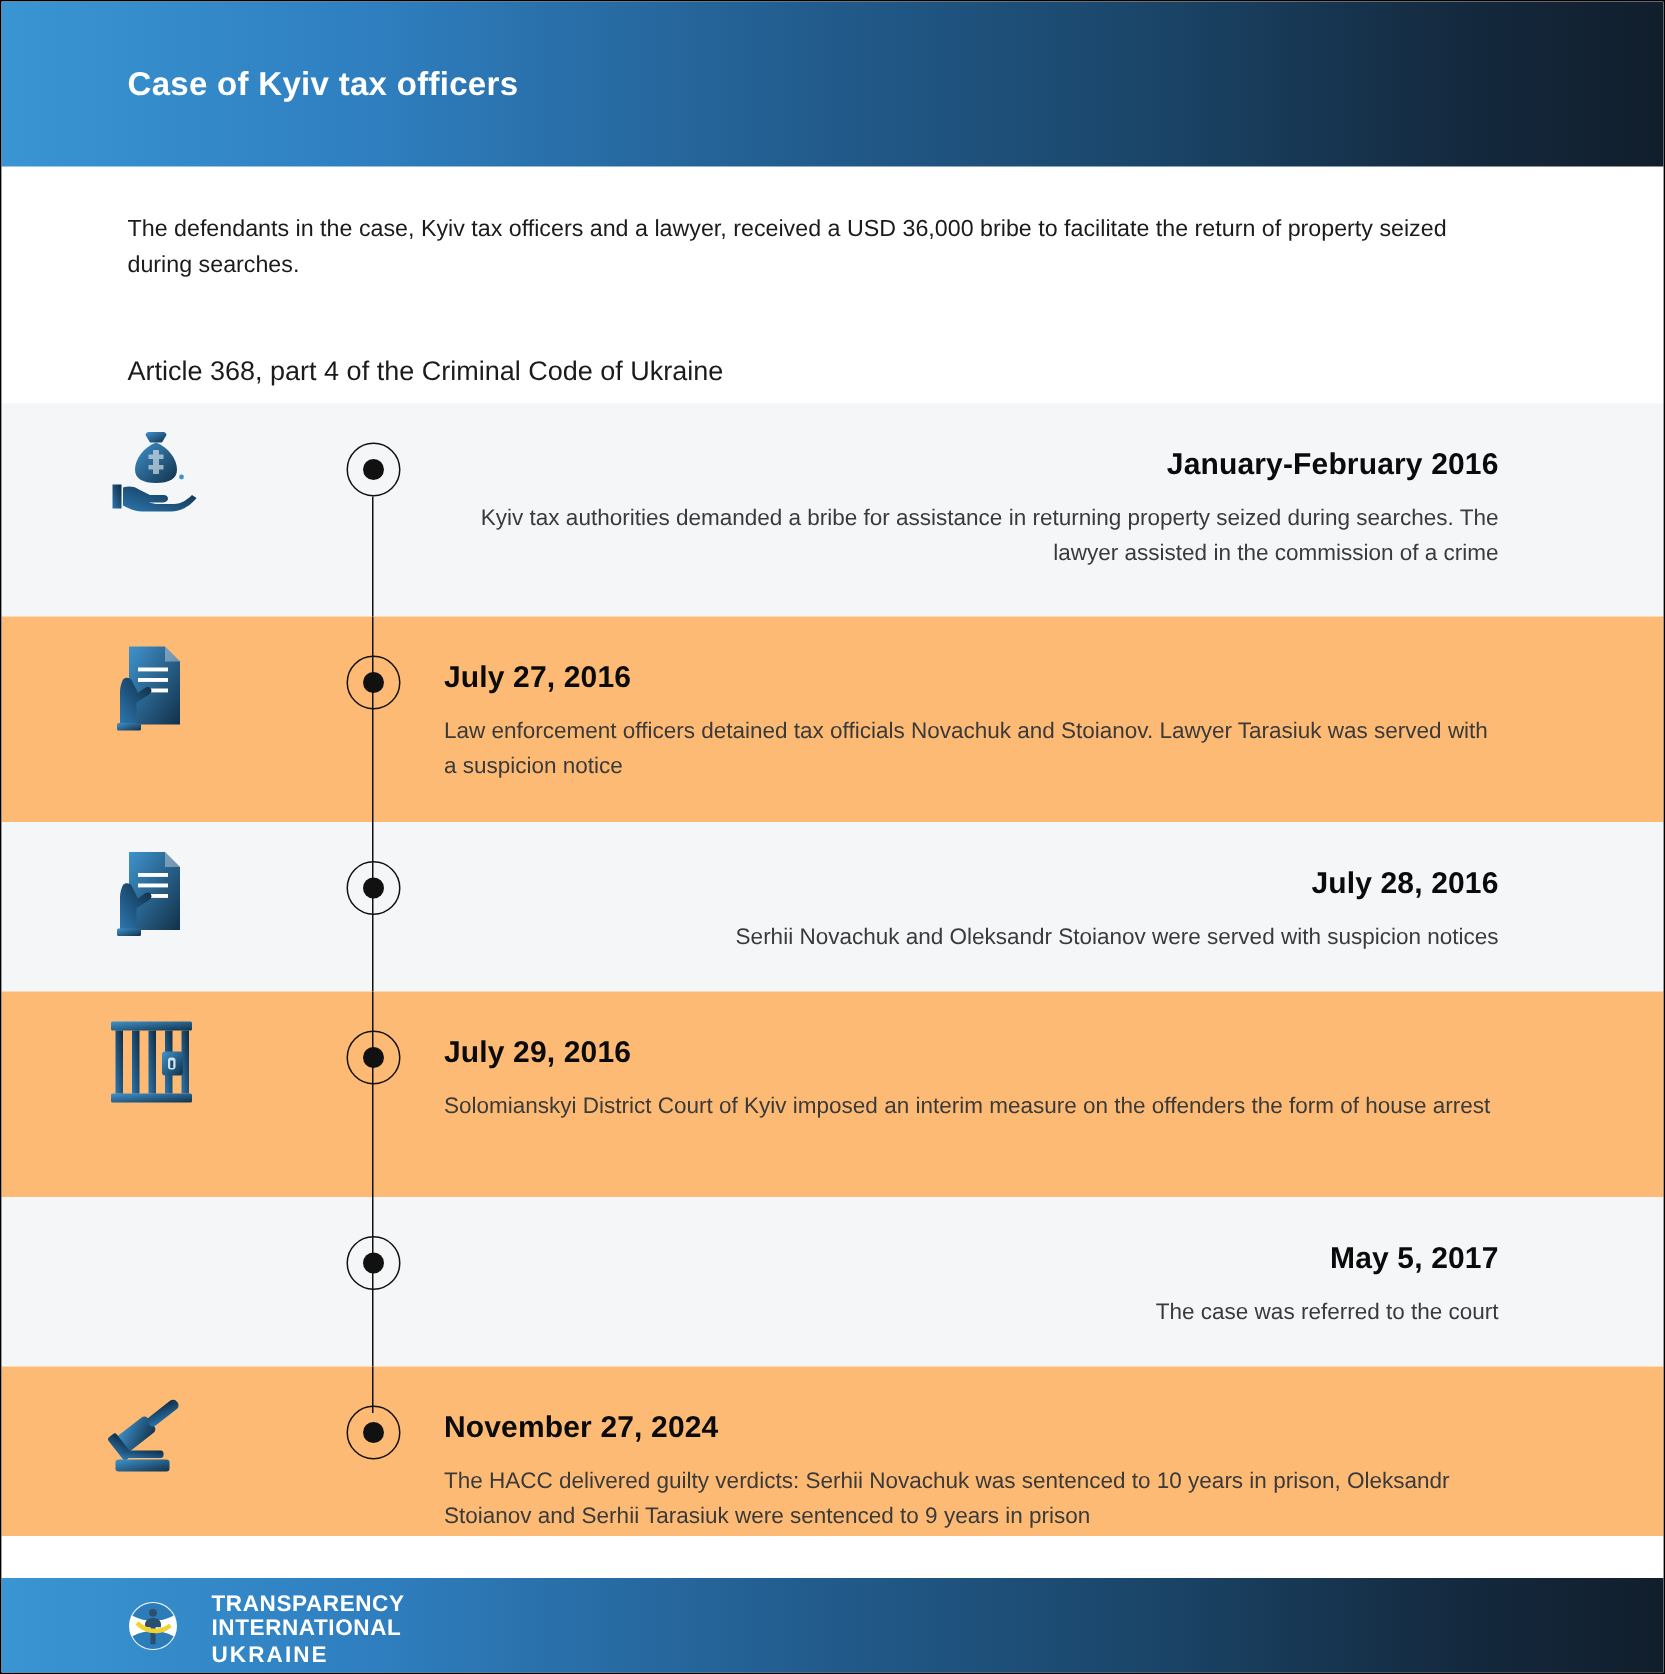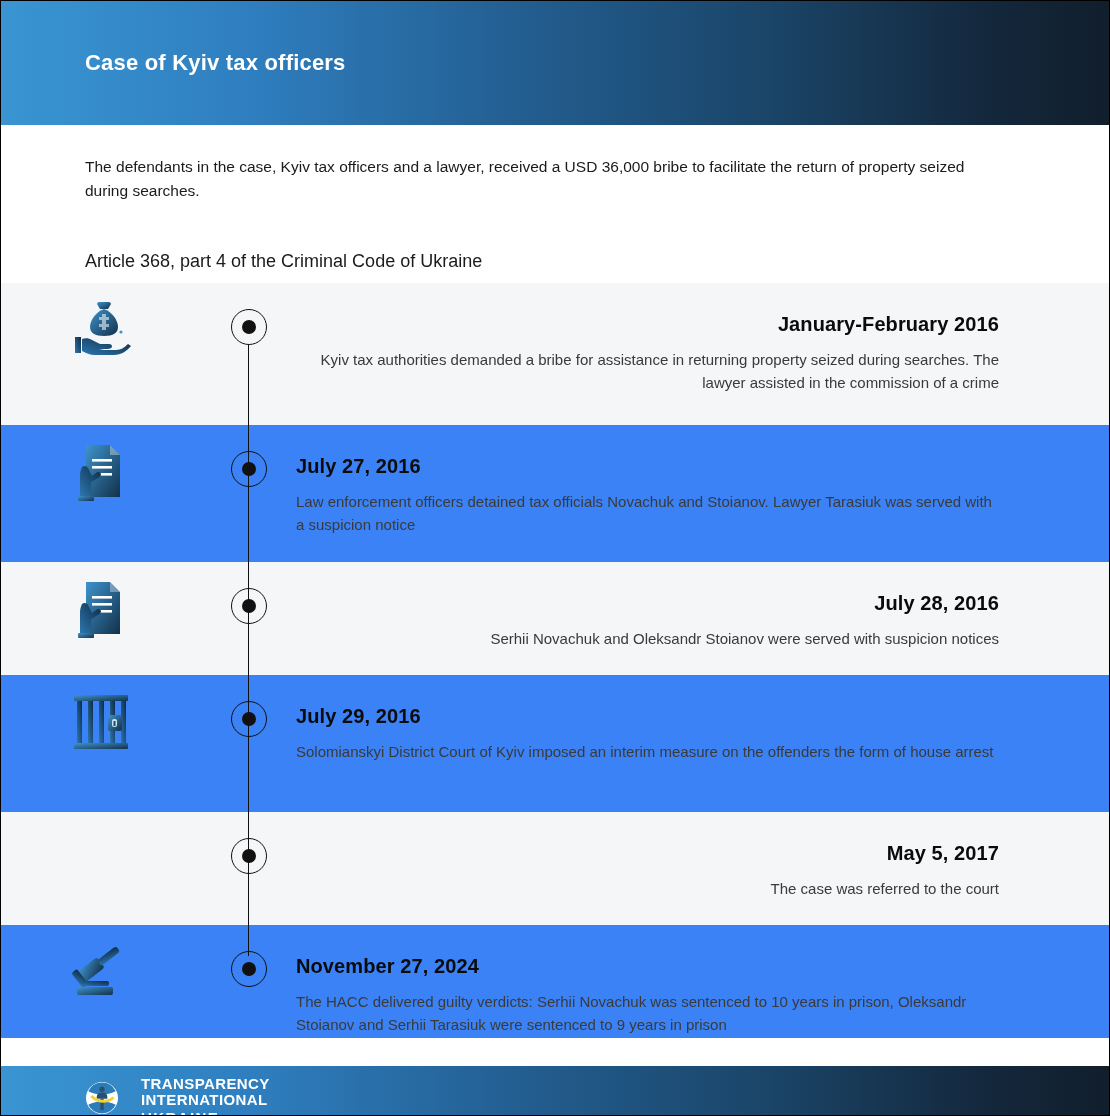--- a/index.html
+++ b/index.html
@@ -19,21 +19,21 @@
     height: 1116px;
     box-sizing: border-box;
     border: 1px solid #000000;
     background: #ffffff;
     overflow: hidden;
   }
 
   
   .header {
     position: relative;
-    height: 124px;
+    height: 110px;
     background: linear-gradient(90deg, #3a95d2 0%, #2f7fc0 22%, #235f92 46%, #1a4467 70%, #14293e 88%, #111e2c 100%);
     display: flex;
     align-items: center;
   }
   .header-title {
     margin-left: 84px;
     color: #ffffff;
     font-size: 22px;
     font-weight: bold;
     letter-spacing: 0.2px;
@@ -68,21 +68,21 @@
     position: relative;
   }
   .tl-row {
     position: relative;
     display: flex;
     align-items: flex-start;
     min-height: 113px;
     box-sizing: border-box;
   }
   .tl-row.shade { background: #f5f6f8; text-align: right; }
-  .tl-row.plain { background: #3b82f6; }
+  .tl-row.plain { background: #fdba74; }
 
   .tl-icon-cell {
     width: 200px;
     flex: 0 0 200px;
     display: flex;
     justify-content: center;
     padding-top: 18px;
     box-sizing: border-box;
   }
   .tl-icon-cell svg { display: block; }

